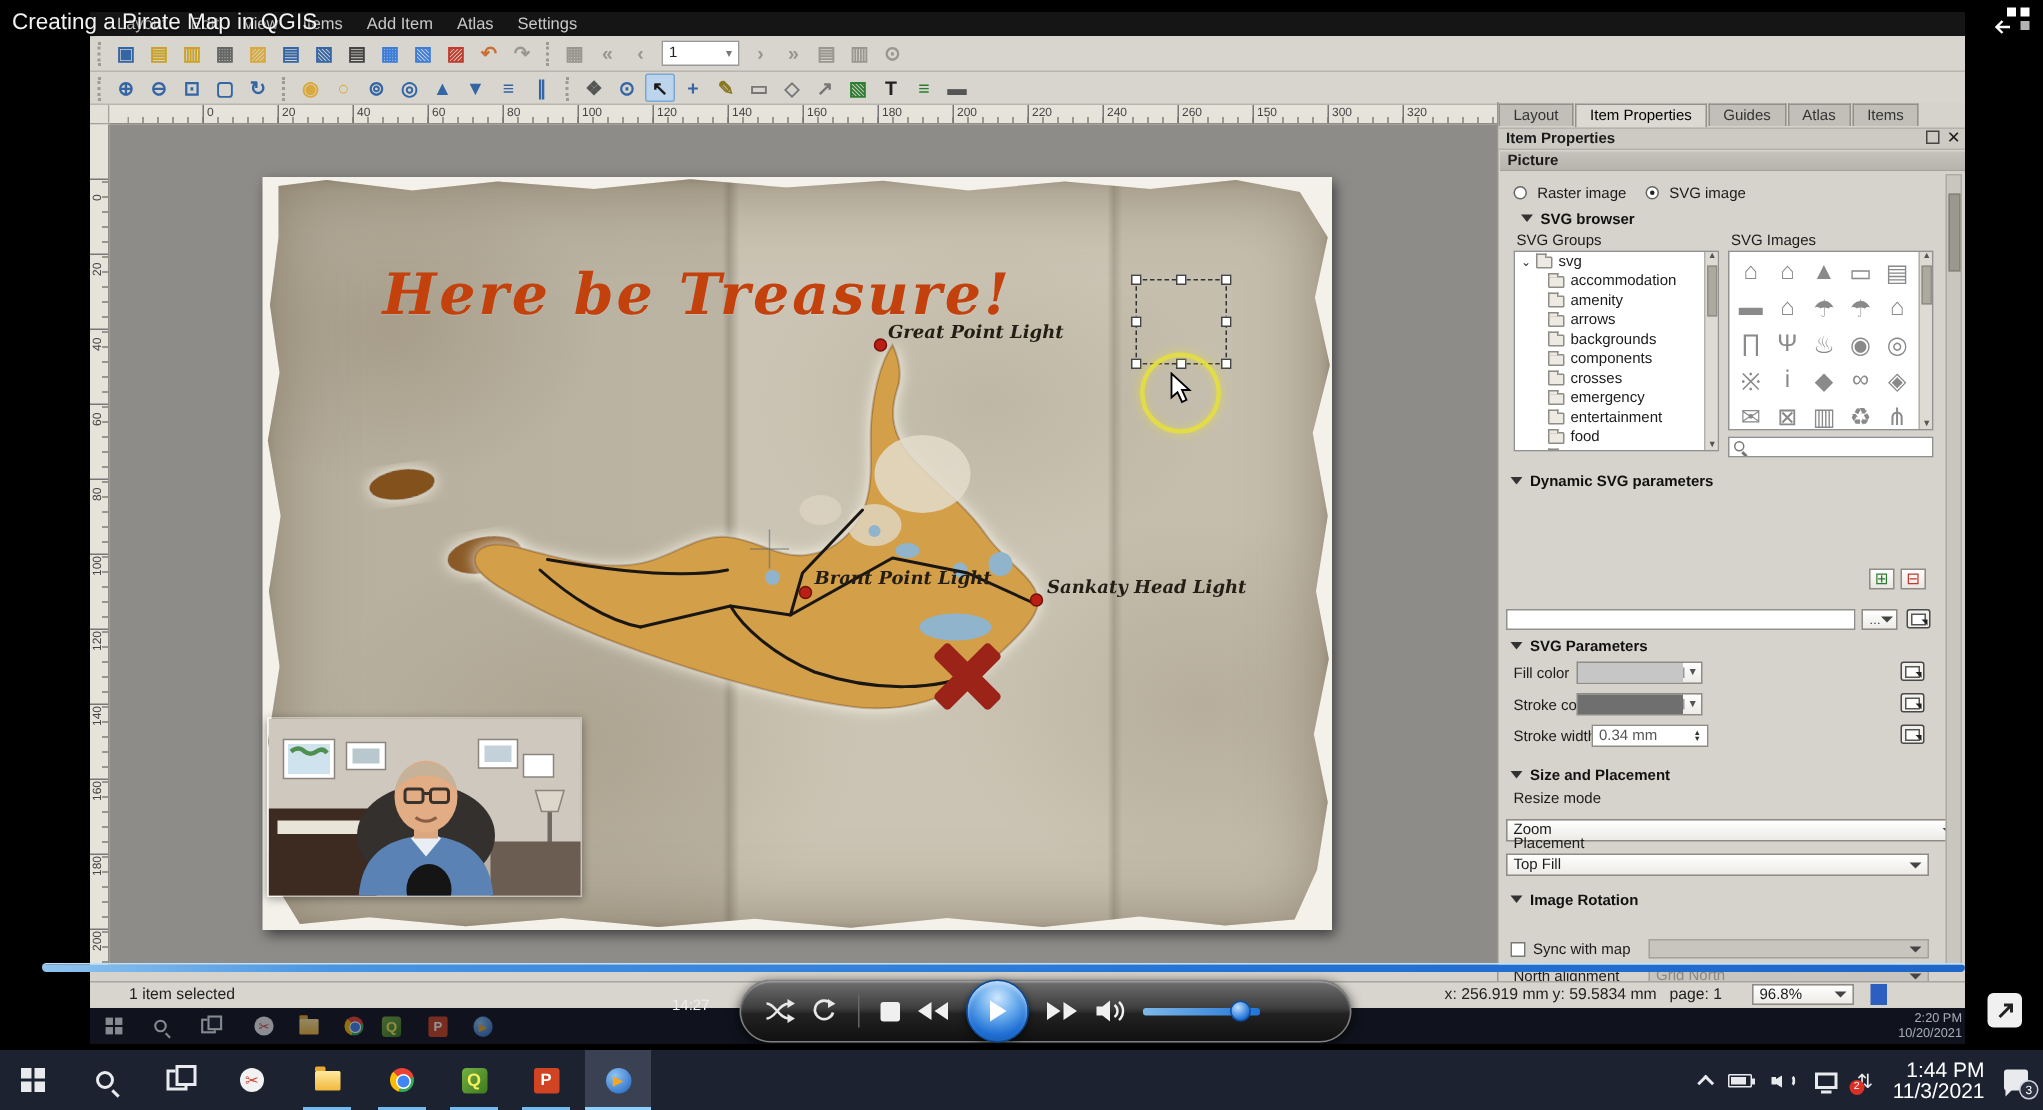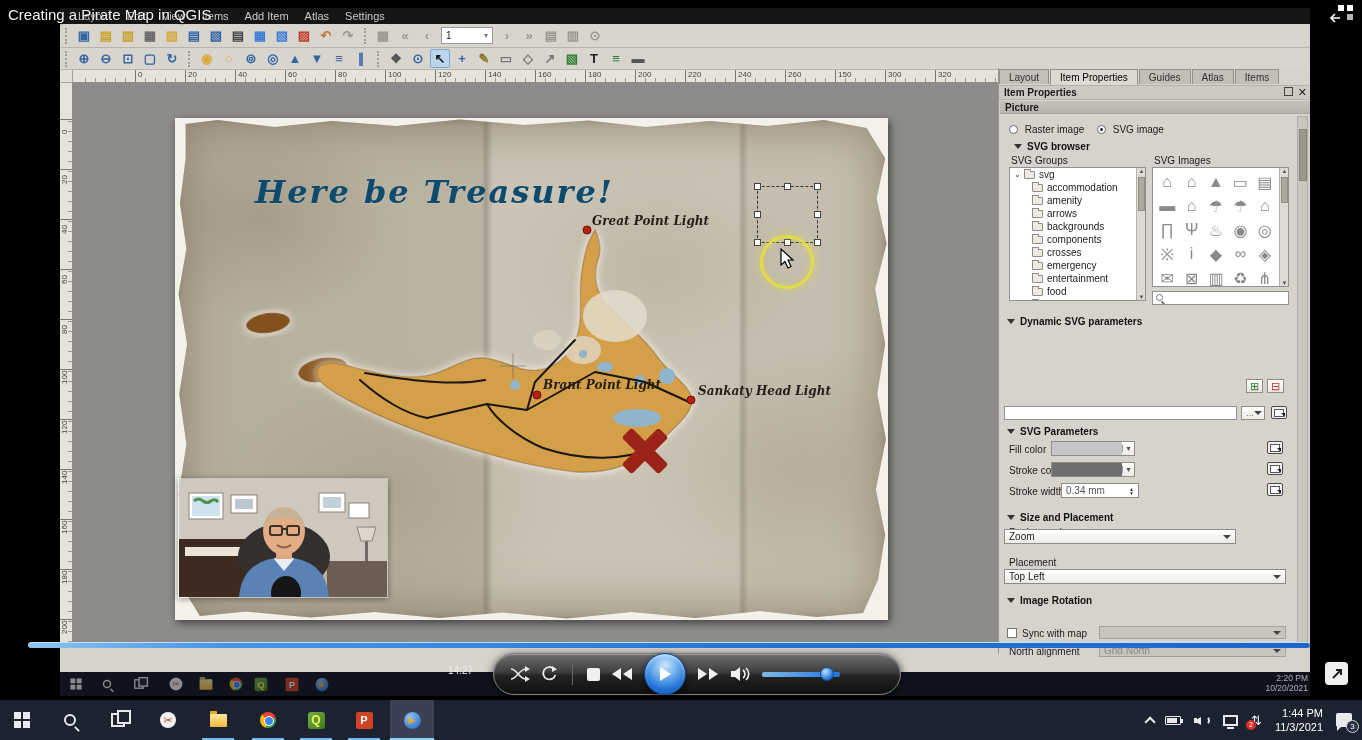--- a/index.html
+++ b/index.html
@@ -41,21 +41,21 @@
   #page { position:absolute; left:102px; top:35px; width:713px; height:502px; background:#f4f1ea; box-shadow:2px 3px 8px rgba(0,0,0,.55); }
   #parchment { position:absolute; inset:0; background:
       radial-gradient(ellipse 200px 150px at 12% 20%, rgba(120,105,80,.28), transparent 70%),
       radial-gradient(ellipse 260px 200px at 30% 75%, rgba(125,110,85,.22), transparent 70%),
       radial-gradient(ellipse 220px 160px at 68% 30%, rgba(130,115,90,.16), transparent 70%),
       radial-gradient(ellipse 240px 180px at 88% 70%, rgba(125,110,85,.20), transparent 70%),
       linear-gradient(90deg, rgba(95,82,60,.18) 0%, rgba(95,82,60,.14) 43%, rgba(60,50,35,.28) 43.6%, rgba(95,82,60,0) 44.6%, rgba(95,82,60,0) 79%, rgba(60,50,35,.22) 79.6%, rgba(95,82,60,.05) 80.4%),
       #cbc4b4;
     box-shadow: inset 0 0 55px rgba(96,82,58,.65), inset 0 0 8px rgba(80,65,40,.5);
     clip-path: polygon(1.5% 1.2%,6% .4%,14% 1.8%,22% .6%,31% 1.6%,40% .3%,49% 1.4%,58% .5%,66% 1.8%,75% .6%,83% 1.6%,91% .4%,97% 2%,99.6% 8%,98.4% 16%,99.8% 25%,98.2% 34%,99.6% 45%,98.5% 55%,99.7% 64%,98.3% 74%,99.6% 83%,98.6% 92%,96.5% 98.6%,90% 99.4%,82% 98.2%,73% 99.6%,64% 98.4%,55% 99.7%,46% 98.5%,37% 99.6%,28% 98.4%,19% 99.5%,10% 98.3%,3.5% 99.2%,.8% 93%,1.8% 84%,.5% 75%,1.6% 65%,.6% 55%,1.7% 45%,.5% 35%,1.6% 26%,.7% 17%,1.5% 8%); }
-  .map-title { position:absolute; left:80px; top:55px; font-family:"DejaVu Serif", serif; font-style:italic; font-weight:bold; font-size:32px; color:#0c4a6e; letter-spacing:2px; text-shadow:0 1px 0 rgba(255,255,255,.15); }
+  .map-title { position:absolute; left:80px; top:55px; font-family:"DejaVu Serif", serif; font-style:italic; font-weight:bold; font-size:38px; color:#c2410c; letter-spacing:2px; text-shadow:0 1px 0 rgba(255,255,255,.15); }
   .map-label { position:absolute; font-family:"DejaVu Serif", serif; font-style:italic; font-weight:bold; font-size:12px; color:#241d15; white-space:nowrap; }
 
   
   #selbox { position:absolute; left:582px; top:68px; width:61px; height:57px; border:1px dashed #333; }
   .handle { position:absolute; width:7px; height:7px; background:#fff; border:1px solid #444; }
 
   #highlight-ring { position:absolute; left:585px; top:117px; width:54px; height:54px; border:3px solid #e6e13c; border-radius:50%; opacity:.9; box-shadow:0 0 8px rgba(230,225,60,.6), inset 0 0 6px rgba(230,225,60,.5); }
 
   
   #panel { position:absolute; left:938px; top:60px; width:312px; height:586px; background:#d6d3cc; border-left:1px solid #9a978f; font-size:10px; color:#1b1b1b; }
@@ -145,21 +145,21 @@
   .batt::after { content:""; position:absolute; right:-3px; top:2px; width:2px; height:4px; background:#e8eaed; }
   .batt::before { content:""; position:absolute; left:1px; top:1px; width:10px; height:5px; background:#e8eaed; }
   .spk { position:relative; width:16px; height:14px; }
   .spk .cone { position:absolute; left:0; top:4px; width:0; height:0; border-right:7px solid #e8eaed; border-top:4px solid transparent; border-bottom:4px solid transparent; }
   .spk .base { position:absolute; left:0; top:5px; width:3px; height:5px; background:#e8eaed; }
   .spk .w1 { position:absolute; left:8px; top:3px; width:8px; height:9px; border:2px solid transparent; border-right-color:#e8eaed; border-radius:50%; }
   .net { width:15px; height:11px; border:2px solid #e8eaed; position:relative; }
   .net::after { content:""; position:absolute; left:2px; bottom:-5px; width:7px; height:2px; background:#e8eaed; }
   .sync-badge { position:relative; font-size:13px; }
   .badge-red { position:absolute; left:-5px; bottom:-2px; width:10px; height:10px; border-radius:50%; background:#d93025; color:#fff; font-size:7px; line-height:10px; text-align:center; }
-  .clock { text-align:right; font-size:11px; line-height:14px; color:#fff; }
+  .clock { text-align:right; font-size:14px; line-height:14px; color:#fff; }
   .notif { position:relative; width:16px; height:14px; background:#e8eaed; border-radius:2px; }
   .notif::after { content:""; position:absolute; left:1px; bottom:-4px; border-left:5px solid #e8eaed; border-bottom:5px solid transparent; }
   .notif .nbadge { position:absolute; right:-7px; bottom:-6px; width:13px; height:13px; border-radius:50%; background:#2b3040; border:1px solid #cfd2d8; color:#fff; font-size:8px; line-height:11px; text-align:center; }
 </style>
 </head>
 <body>
 
 <div id="stage">
 
   <div id="screen">
@@ -609,27 +609,27 @@
             <span>▲</span>
             <span>▼</span>
           </span>
       </span>
       <span class="ddov" style="left:268px;top:415px;"></span>
 
       <div class="sec-head" style="left:8px;top:444px;">
         <span class="tri"></span><span>Size and Placement</span>
       </div>
       <div class="abs" style="left:10px;top:459px;">Resize mode</div>
-      <span class="dd" style="left:5px;top:461px;width:232px;height:15px;">
+      <span class="dd" style="left:5px;top:478px;width:304px;height:15px;">
         <span>Zoom</span>
         <span class="dda"></span>
       </span>
       <div class="abs" style="left:10px;top:489px;">Placement</div>
       <span class="dd" style="left:5px;top:501px;width:282px;height:15px;">
-        <span>Top Left</span>
+        <span>Top Fill</span>
         <span class="dda"></span>
       </span>
 
       <div class="sec-head" style="left:8px;top:527px;">
         <span class="tri"></span><span>Image Rotation</span>
       </div>
       <span class="checkbox" style="left:8px;top:560px;"></span>
       <div class="abs" style="left:23px;top:560px;">Sync with map</div>
       <span class="dd disabled" style="left:100px;top:558px;width:187px;height:13px;">
           <span class="dda"></span>
@@ -638,20 +638,31 @@
       <span class="dd disabled" style="left:100px;top:576px;width:187px;height:13px;">
         <span>Grid North</span>
         <span class="dda"></span>
       </span>
 
       <div class="panel-scroll">
           <span class="thumb"></span>
         </div>
     </div>
 
+    <div id="statusbar">
+      <span class="abs" style="left:26px;top:2px;">1 item selected</span>
+      <span class="abs" style="left:903px;top:2px;">x: 256.919 mm</span>
+      <span class="abs" style="left:975px;top:2px;">y: 59.5834 mm</span>
+      <span class="abs" style="left:1053px;top:2px;">page: 1</span>
+      <span class="dd" style="left:1108px;top:1px;width:68px;height:14px;">
+        <span>96.8%</span>
+        <span class="dda"></span>
+      </span>
+      <span class="abs" style="left:1187px;top:1px;width:11px;height:14px;background:#2d5fc0;"></span>
+    </div>
 
     <div id="rec-taskbar">
       <span class="rec-app" style="left:8px;">
           <span class="win-grid" style="transform:scale(.7);">
             <span></span>
             <span></span>
             <span></span>
             <span></span>
           </span>
         </span>

